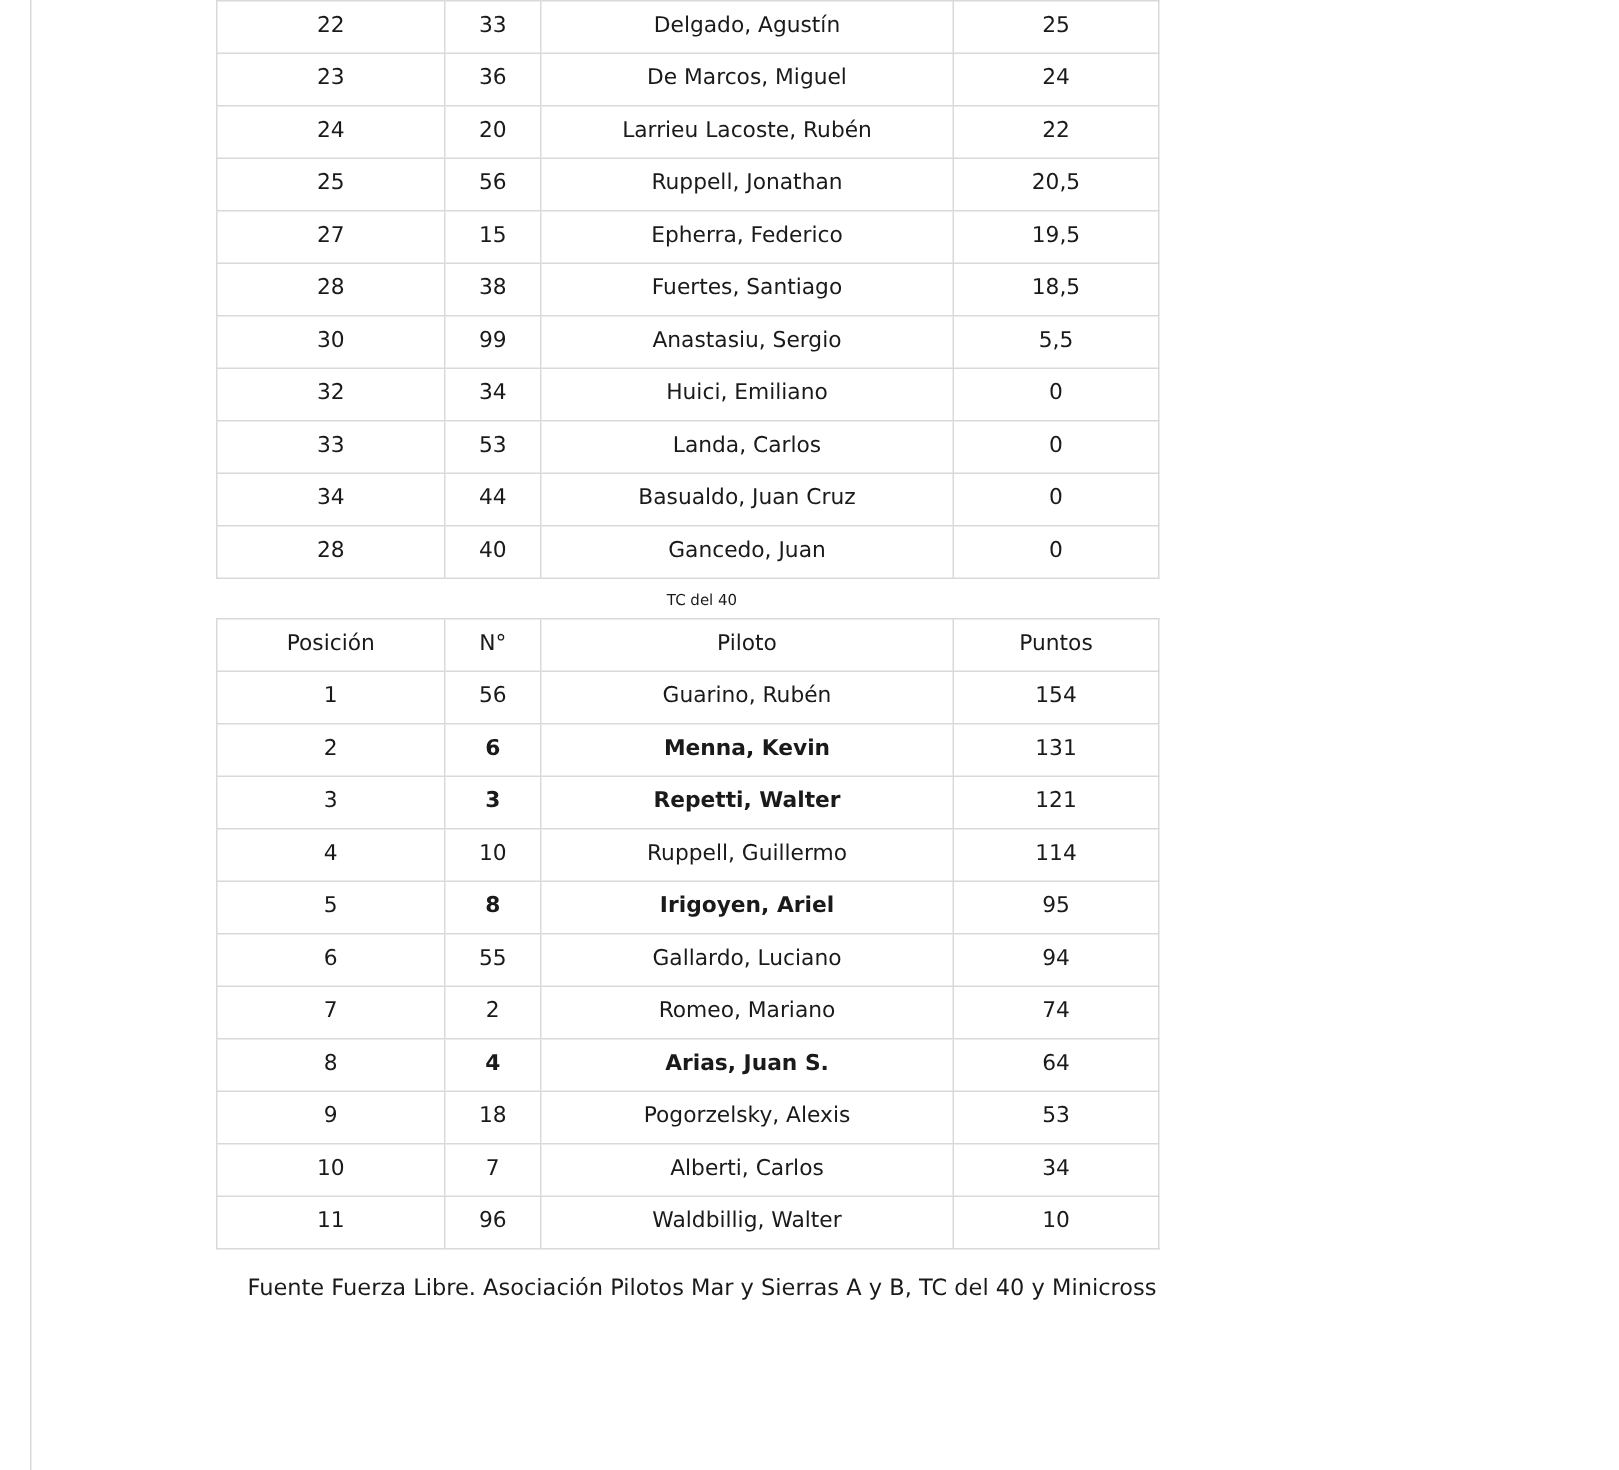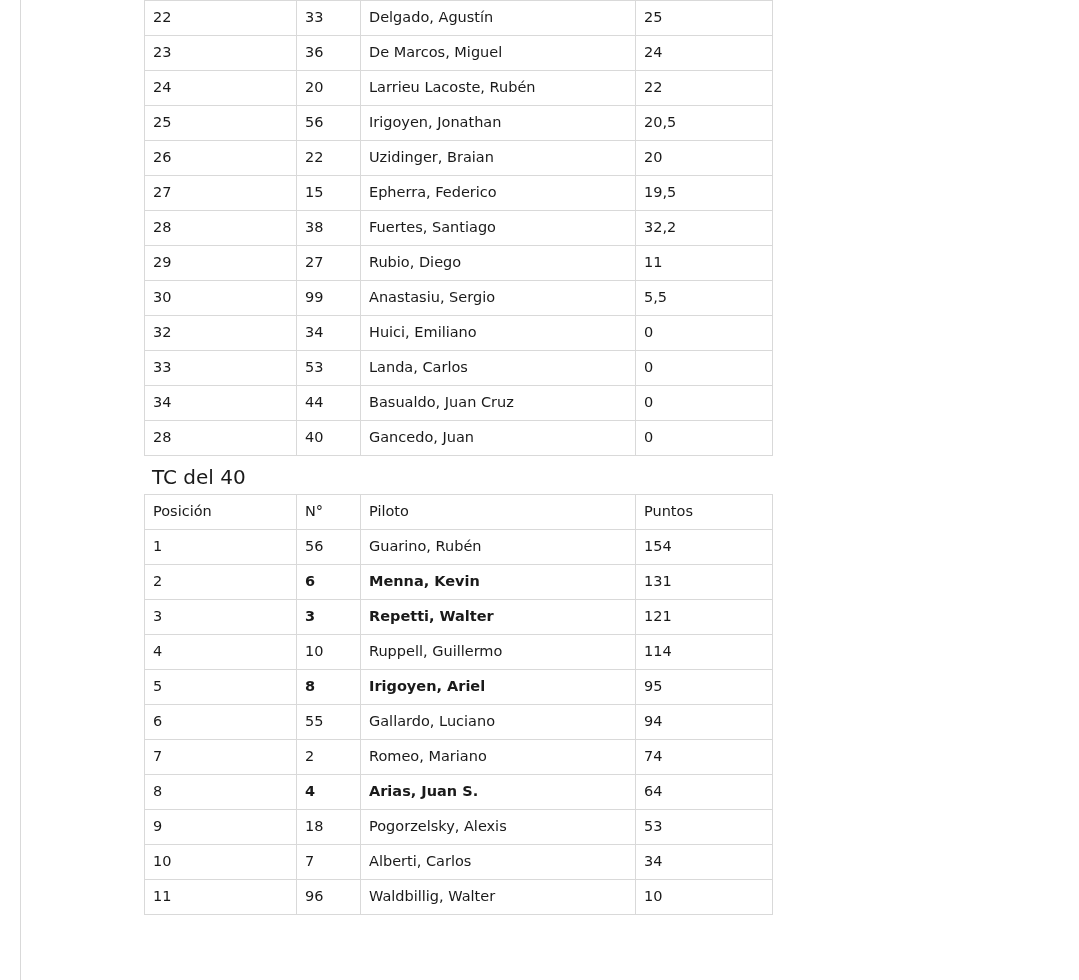--- a/index.html
+++ b/index.html
@@ -24,20 +24,21 @@
     width: 1px;
     height: 980px;
     background: #d9d9d9;
   }
 
   .content {
     position: absolute;
     left: 144px;
     top: 0;
     width: 640px;
+    text-align: center;
   }
 
   table.grid {
     border-collapse: collapse;
     width: 628px;
     table-layout: fixed;
   }
 
   table.grid td {
     border: 1px solid #d9d9d9;
@@ -54,21 +55,21 @@
 
   
   col.c-pos  { width: 152px; }
   col.c-num  { width: 64px; }
   col.c-pil  { width: 275px; }
   col.c-pts  { width: 137px; }
 
   td.b { font-weight: bold; }
 
   .section-label {
-    font-size: 20px;
+    font-size: 10px;
     line-height: 1.25;
     padding: 9px 0 4px 8px;
     color: #1a1a1a;
   }
 
   .footer-note {
     font-size: 15px;
     line-height: 1.3;
     padding: 16px 0 0 8px;
     color: #1a1a1a;
@@ -103,46 +104,34 @@
         </tr>
         <tr>
           <td>24</td>
           <td>20</td>
           <td>Larrieu Lacoste, Rubén</td>
           <td>22</td>
         </tr>
         <tr>
           <td>25</td>
           <td>56</td>
-          <td>Irigoyen, Jonathan</td>
+          <td>Ruppell, Jonathan</td>
           <td>20,5</td>
-        </tr>
-        <tr>
-          <td>26</td>
-          <td>22</td>
-          <td>Uzidinger, Braian</td>
-          <td>20</td>
         </tr>
         <tr>
           <td>27</td>
           <td>15</td>
           <td>Epherra, Federico</td>
           <td>19,5</td>
         </tr>
         <tr>
           <td>28</td>
           <td>38</td>
           <td>Fuertes, Santiago</td>
-          <td>32,2</td>
-        </tr>
-        <tr>
-          <td>29</td>
-          <td>27</td>
-          <td>Rubio, Diego</td>
-          <td>11</td>
+          <td>18,5</td>
         </tr>
         <tr>
           <td>30</td>
           <td>99</td>
           <td>Anastasiu, Sergio</td>
           <td>5,5</td>
         </tr>
         <tr>
           <td>32</td>
           <td>34</td>
@@ -248,14 +237,15 @@
         </tr>
         <tr>
           <td>11</td>
           <td>96</td>
           <td>Waldbillig, Walter</td>
           <td>10</td>
         </tr>
       </tbody>
   </table>
 
+  <div class="footer-note">Fuente Fuerza Libre. Asociación Pilotos Mar y Sierras A y B, TC del 40 y Minicross</div>
 
 </div>
 
 </body></html>

